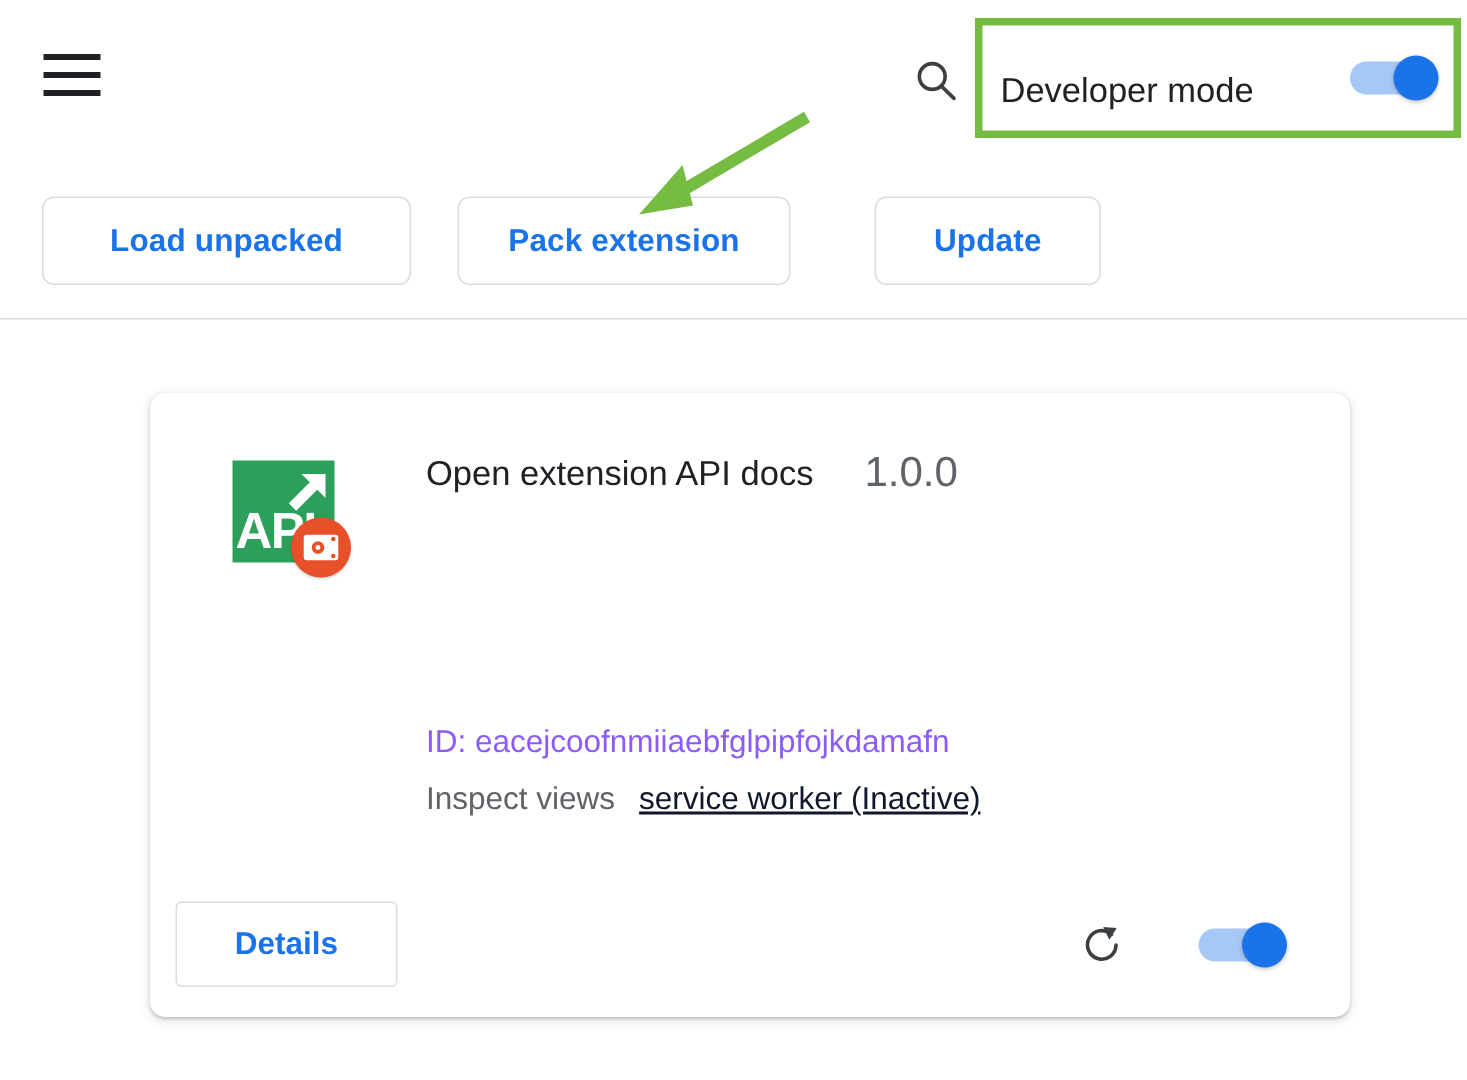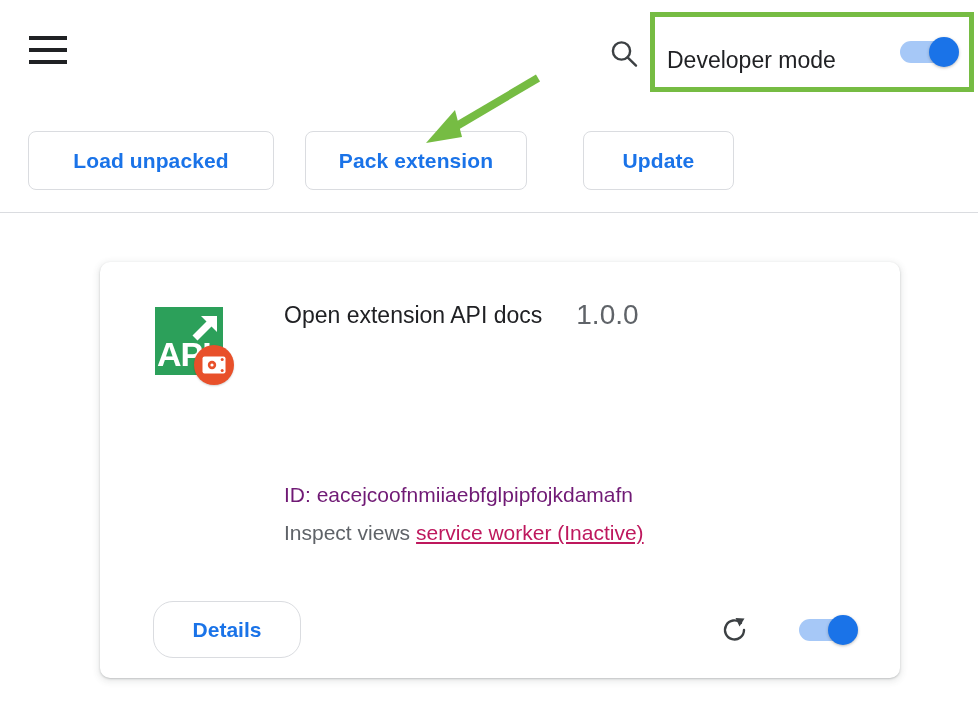--- a/index.html
+++ b/index.html
@@ -255,65 +255,64 @@
     font-size: 28px;
     color: #5f6368;
     line-height: 30px;
   }
 
   .ext-id {
     position: absolute;
     left: 184px;
     top: 218px;
     font-size: 21px;
-    color: #701a75;
+    color: #8b5cf6;
     line-height: 30px;
     white-space: nowrap;
   }
   .ext-inspect {
     position: absolute;
     left: 184px;
     top: 256px;
     font-size: 21px;
     color: #5f6368;
     line-height: 30px;
     white-space: nowrap;
   }
   .ext-inspect a {
-    color: #be185d;
+    color: #0f172a;
     text-decoration: underline;
-    margin-left: 6px;
+    margin-left: 16px;
     cursor: pointer;
   }
 
   .card-actions {
     position: absolute;
     left: 17px;
     top: 339px;
     width: 766px;
     height: 57px;
   }
   .action-btn {
     position: absolute;
     box-sizing: border-box;
     height: 57px;
     border: 1px solid #dadce0;
-    border-radius: 20px;
+    border-radius: 4px;
     background: #ffffff;
     color: #1a73e8;
     font-family: "Liberation Sans", sans-serif;
     font-size: 21px;
     font-weight: 700;
     cursor: pointer;
     display: flex;
     align-items: center;
     justify-content: center;
     white-space: nowrap;
     padding: 0;
-    margin-left: 36px;
   }
   #btn-details { left: 0px;   width: 148px; }
   #btn-remove  { left: 164px; width: 158px; }
 
   .reload-icon {
     position: absolute;
     left: 603px;
     top: 14px;
     width: 30px;
     height: 30px;

